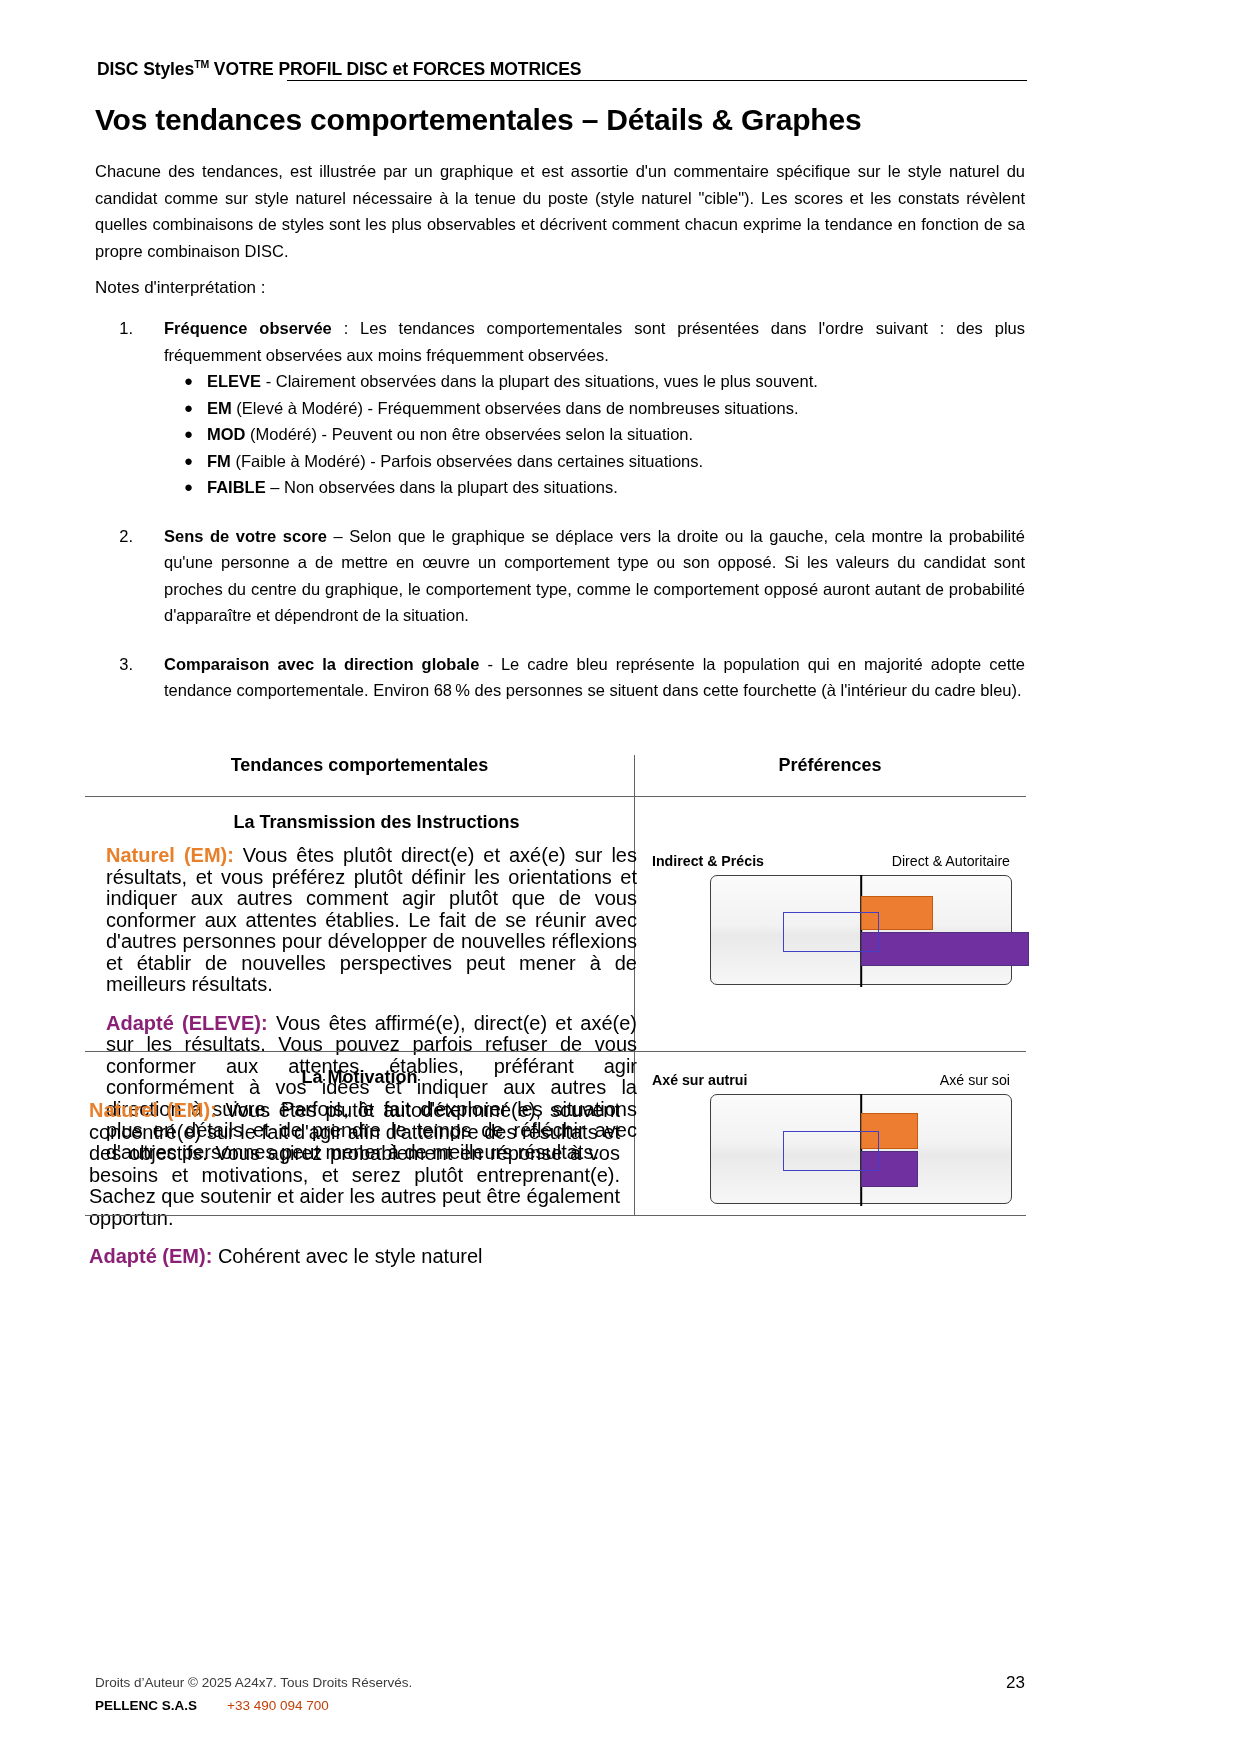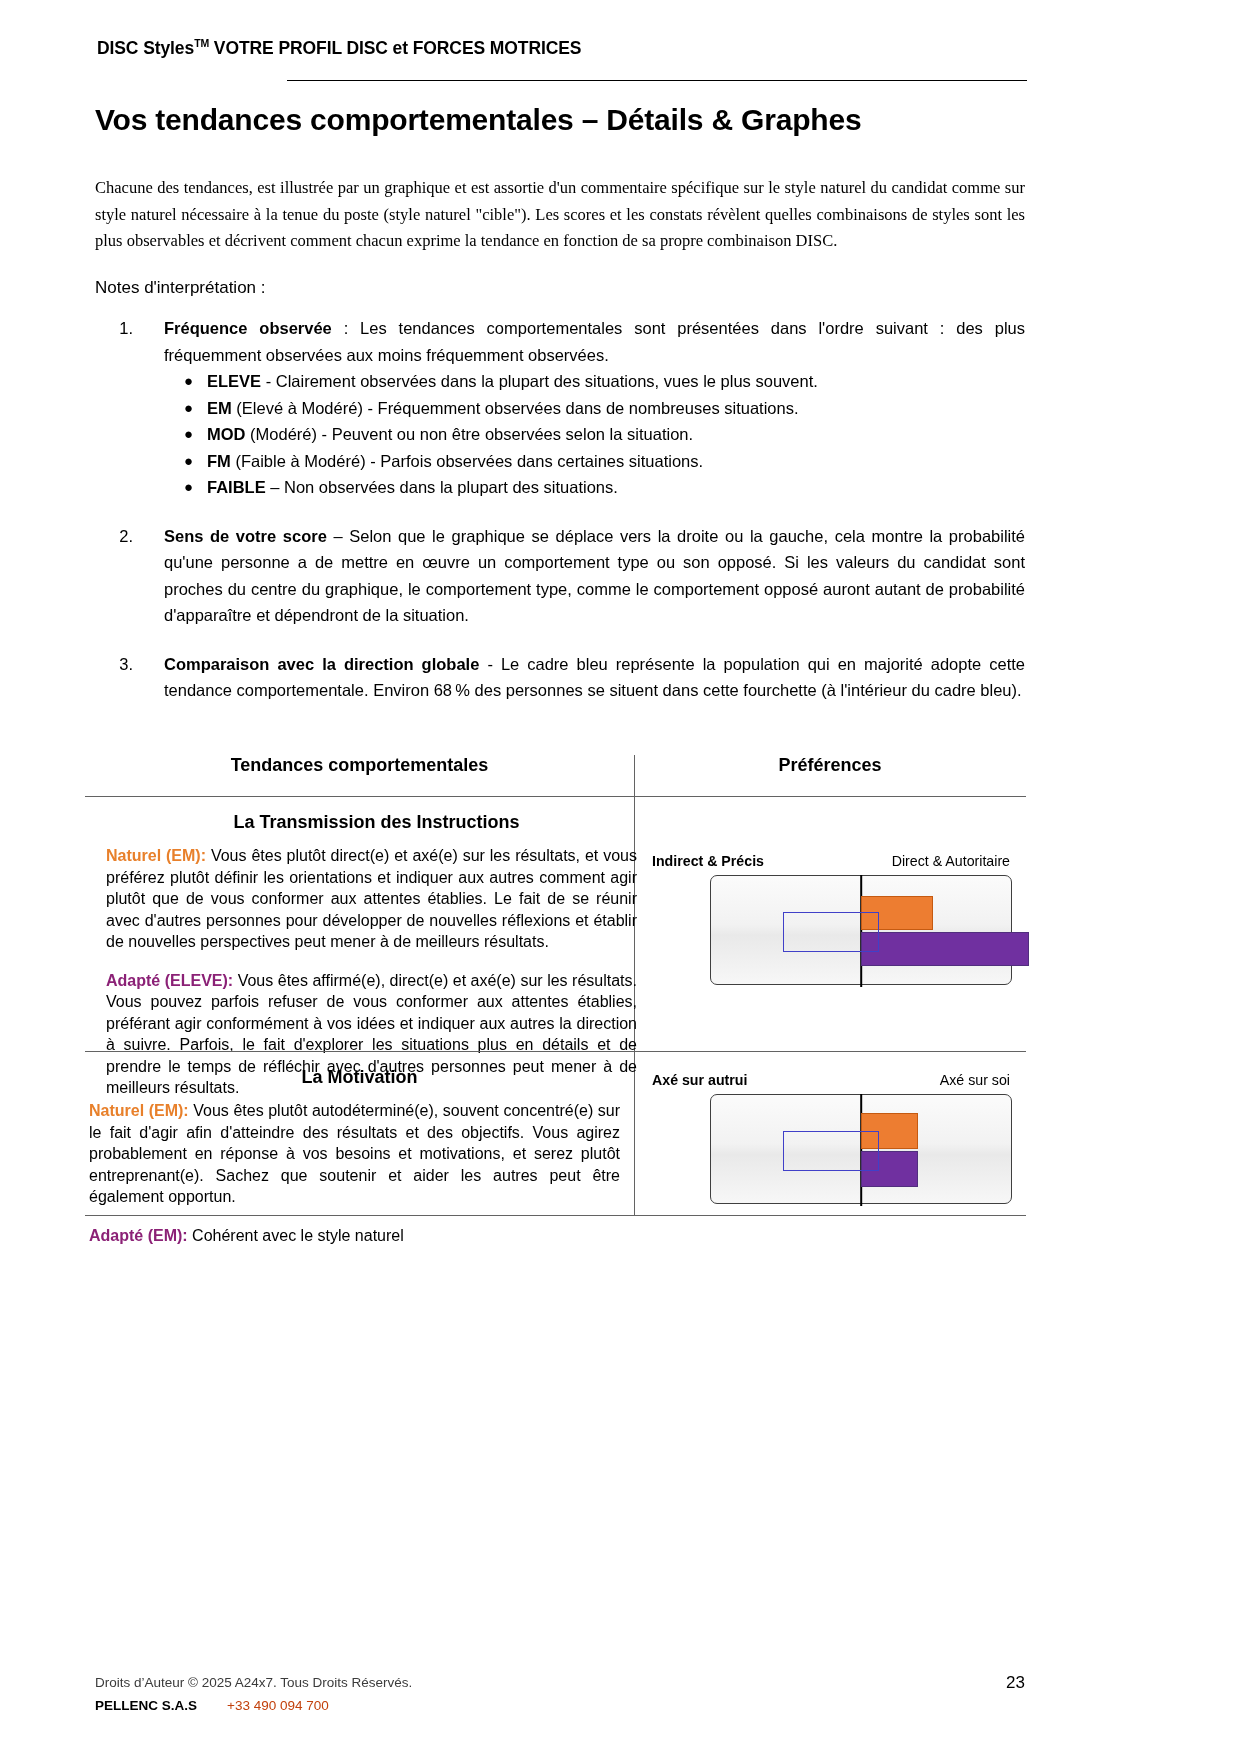--- a/index.html
+++ b/index.html
@@ -26,20 +26,21 @@
     position: absolute;
     left: 97px;
     top: 38px;
     width: 930px;
   }
   .header-title {
     font-size: 17.5px;
     font-weight: bold;
     letter-spacing: -0.1px;
     white-space: nowrap;
+    margin-top: 21px;
   }
   .header-title sup {
     font-size: 10.5px;
     vertical-align: super;
     line-height: 0;
   }
   .header-rule {
     position: absolute;
     left: 190px;
     top: 42px;
@@ -55,26 +56,25 @@
     top: 103px;
     font-size: 30px;
     font-weight: bold;
     letter-spacing: -0.2px;
   }
 
   
   .intro {
     position: absolute;
     left: 95px;
-    top: 175px;
+    top: 158px;
     width: 930px;
     font-size: 16.5px;
     line-height: 26.5px;
     text-align: justify;
-    font-family: Liberation Serif, serif;
   }
 
   .notes-label {
     position: absolute;
     left: 95px;
     top: 275px;
     font-size: 17px;
     line-height: 26px;
   }
 
@@ -161,21 +161,21 @@
   .srow { position: relative; }
   .sec-title {
     font-size: 18px;
     font-weight: bold;
     text-align: center;
     padding-top: 15px;
   }
   .sec-body {
     width: 543px;
     padding: 12px 8px 10px 4px;
-    font-size: 16px;
+    font-size: 20px;
     line-height: 21.5px;
     text-align: justify;
   }
   .sec-body p { margin: 0 0 17px 0; }
   .sec-body p:last-child { margin-bottom: 0; }
   .lbl-naturel { color: #E8802B; font-weight: bold; }
   .lbl-adapte  { color: #8B2176; font-weight: bold; }
 
   
   .chart-wrap {

